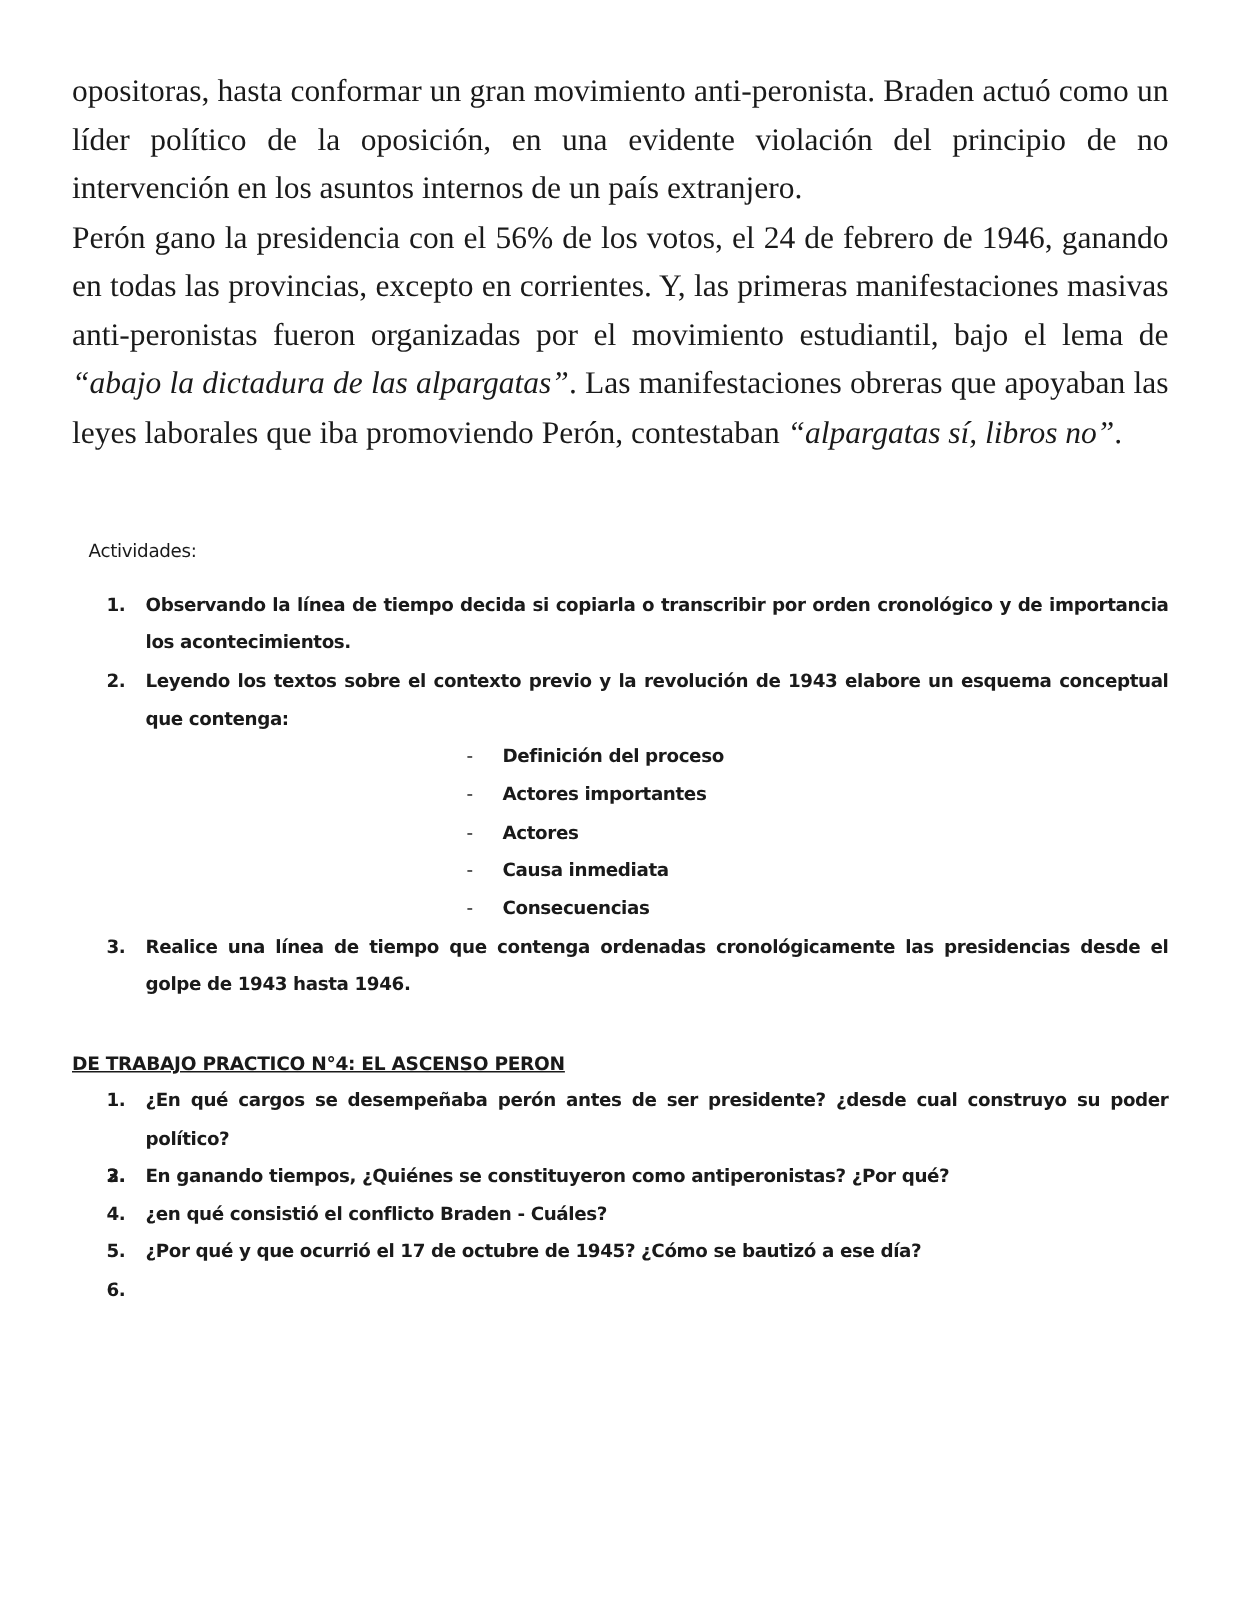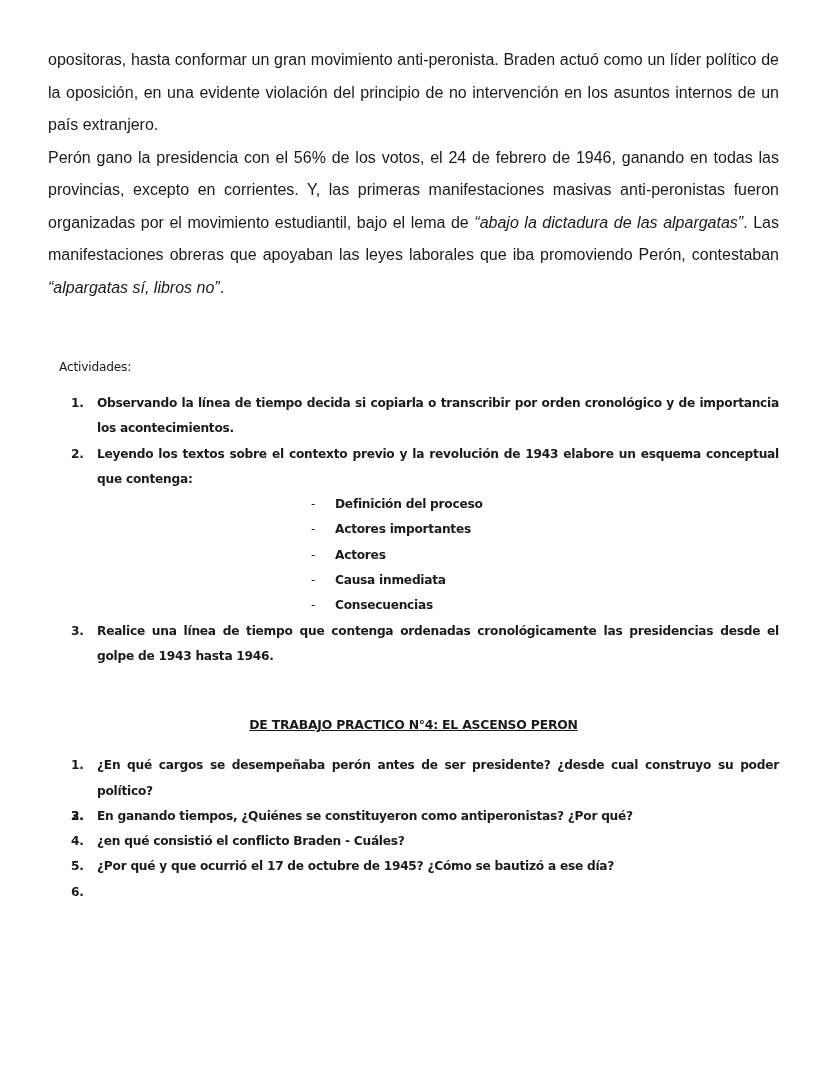--- a/index.html
+++ b/index.html
@@ -1,28 +1,28 @@
 <!DOCTYPE html>
 <html><head>
 <meta charset="utf-8">
 <style>
   html, body { margin: 0; padding: 0; background: #ffffff; }
   body { width: 828px; height: 1071px; position: relative; overflow: hidden; color: #1a1a1a; }
   .page { position: absolute; left: 48px; top: 44px; width: 731px; }
-  .para { font-family: Liberation Sans, sans-serif; font-size: 16px; line-height: 32.5px; text-align: justify; margin: 0; }
+  .para { font-family: Liberation Serif, serif; font-size: 21px; line-height: 32.5px; text-align: justify; margin: 0; }
   .para .q { font-style: italic; }
   .block-gap { height: 34px; }
   .act-title { font-family: "DejaVu Sans", sans-serif; font-weight: normal; font-size: 12.2px; line-height: 25px; margin: 11px; letter-spacing: -0.2px; }
   ol.list { margin: 0; padding: 0; list-style: none; }
   ol.list > li { position: relative; padding-left: 49px; font-family: "DejaVu Sans", sans-serif; font-weight: bold; font-size: 12.2px; line-height: 25.3px; letter-spacing: -0.25px; text-align: justify; }
   ol.list > li .num { position: absolute; left: 23px; top: 0; }
   .sublist { list-style: none; margin: 0; padding: 0; }
   .sublist li { position: relative; padding-left: 287px; font-family: "DejaVu Sans", sans-serif; font-weight: bold; font-size: 12.2px; line-height: 25.3px; letter-spacing: -0.25px; }
   .sublist li .dash { position: absolute; left: 263px; font-weight: normal; }
-  .tp-title { text-align: center; font-family: "DejaVu Sans", sans-serif; font-weight: bold; font-size: 12.4px; text-decoration: underline; line-height: 24px; margin: 16px; padding-left: 0; letter-spacing: -0.2px; }
+  .tp-title { text-align: left; font-family: "DejaVu Sans", sans-serif; font-weight: bold; font-size: 12.4px; text-decoration: underline; line-height: 24px; margin: 0; padding-left: 0; letter-spacing: -0.2px; }
   .q-list > li { line-height: 25px; }
 </style>
 </head>
 <body>
 
 <div class="page">
 
   <p class="para">opositoras, hasta conformar un gran movimiento anti-peronista. Braden actuó como un líder político de la oposición, en una evidente violación del principio de no intervención en los asuntos internos de un país extranjero.</p>
 
   <p class="para"><span>Perón gano la presidencia con el 56% de los votos, el 24 de febrero de 1946, ganando en todas las provincias, excepto en corrientes. Y, las primeras manifestaciones masivas anti-peronistas fueron organizadas por el movimiento estudiantil, bajo el lema de </span><span class="q">“abajo la dictadura de las alpargatas”</span><span>. Las manifestaciones obreras que apoyaban las leyes laborales que iba promoviendo Perón, contestaban </span><span class="q">“alpargatas sí, libros no”</span><span>.</span></p>

